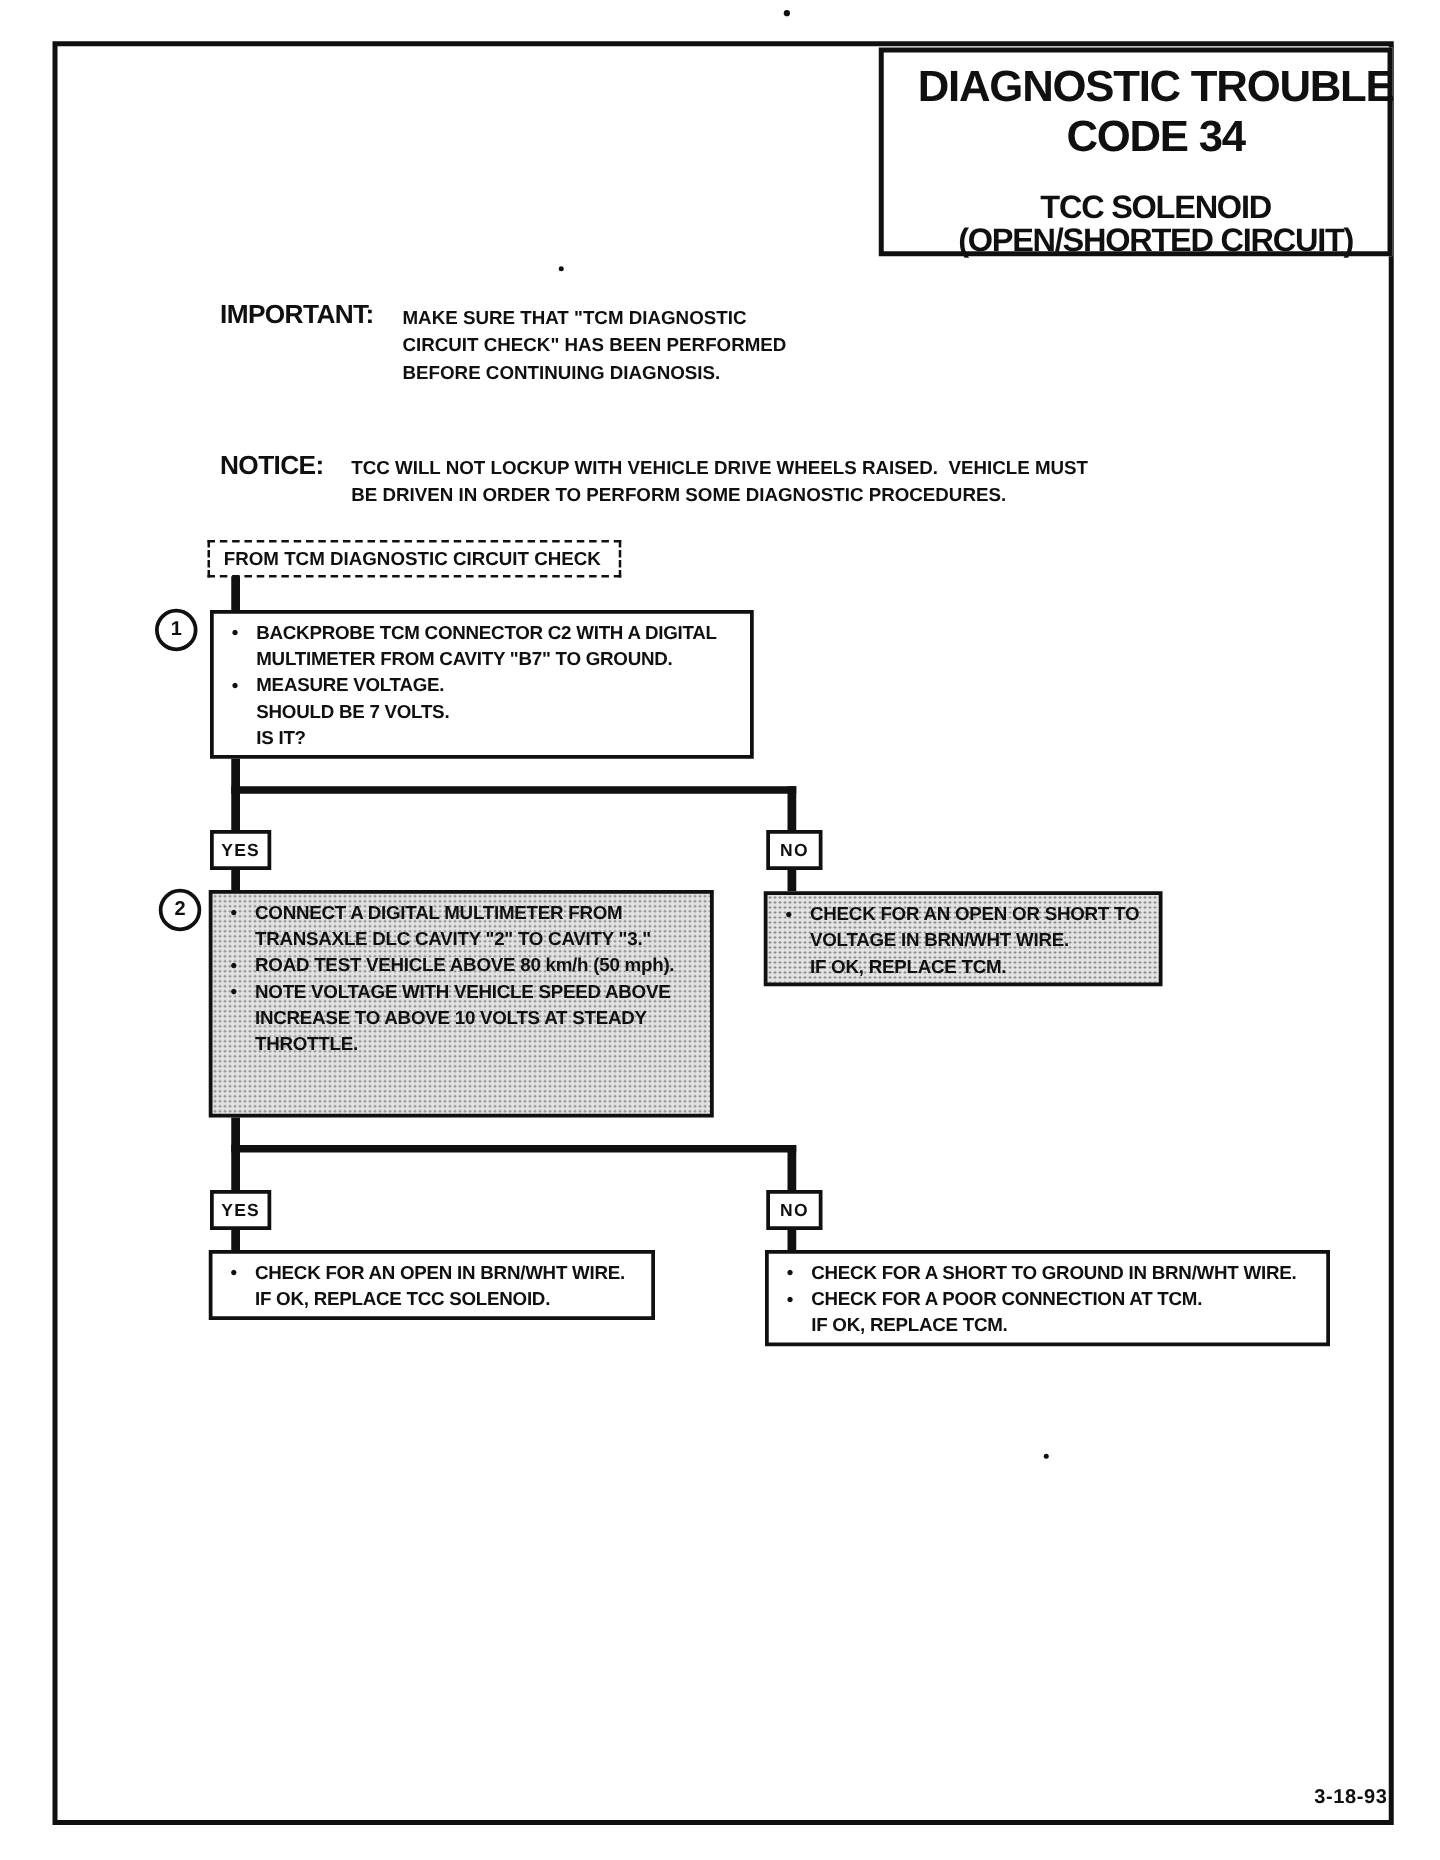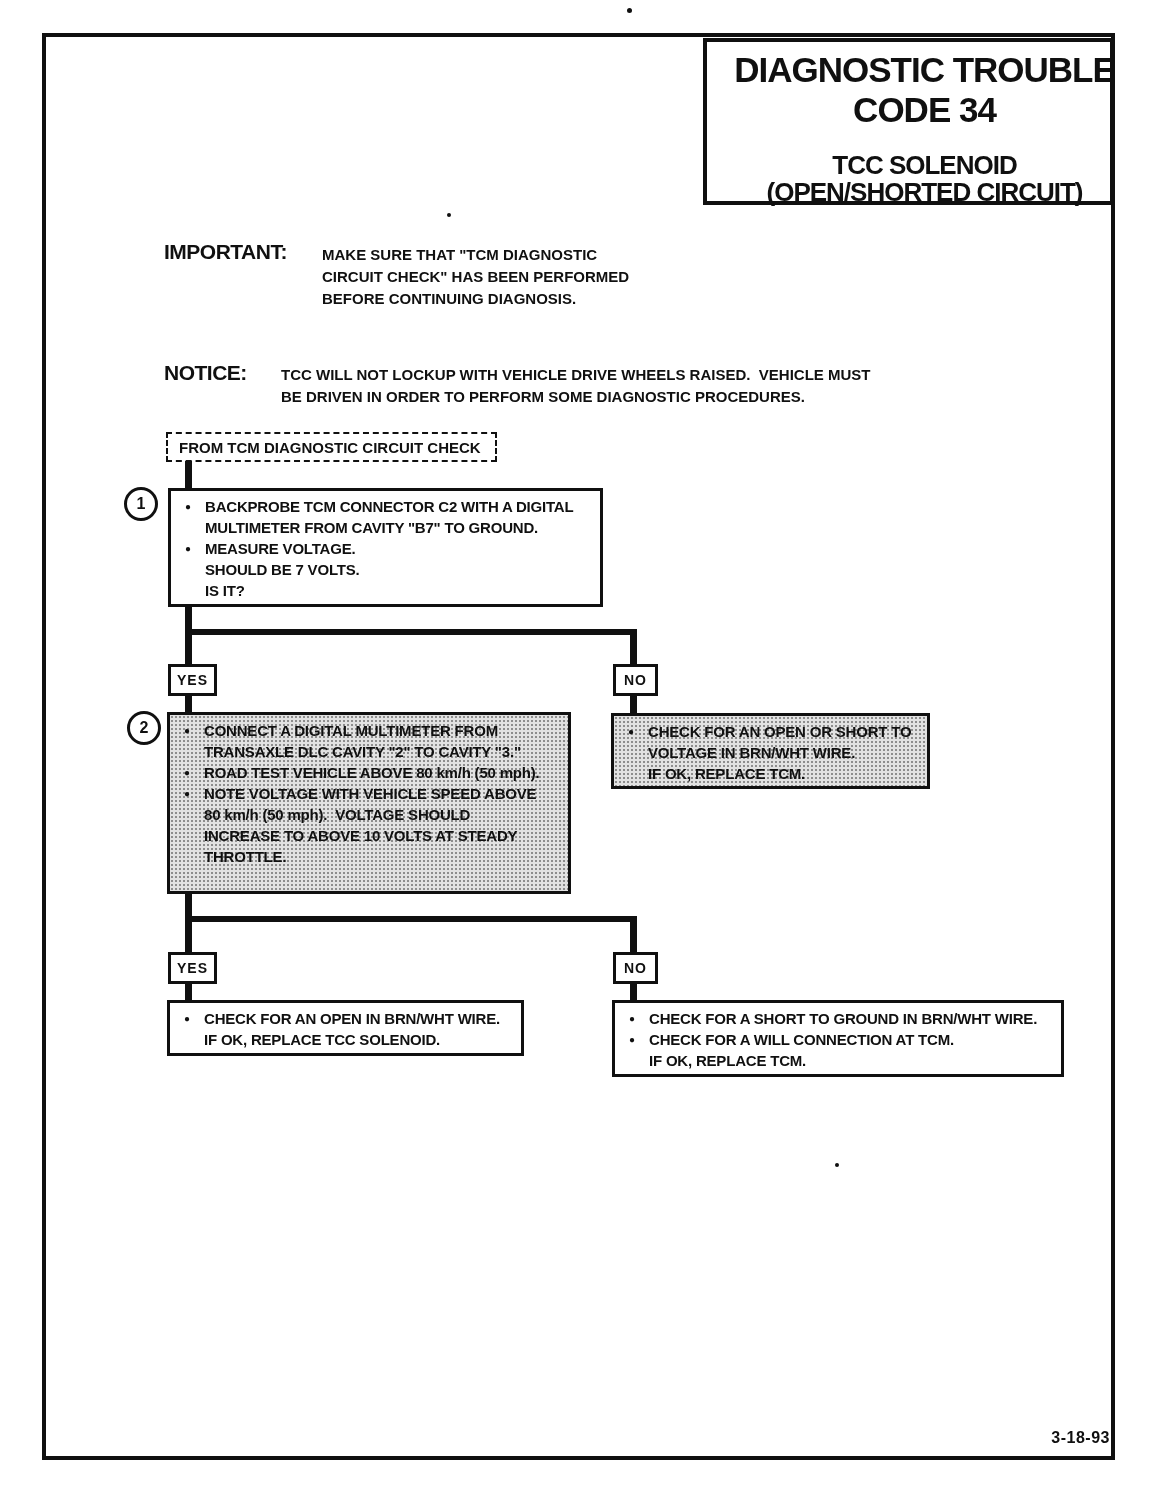--- a/index.html
+++ b/index.html
@@ -13,21 +13,21 @@
 
   .outer-border{left:42px;top:33px;width:1073px;height:1427px;border:4px solid #101010;background:transparent;}
 
   .title-box{left:703px;top:38px;width:411px;height:167px;border:4px solid #101010;background:#ffffff;
     display:flex;flex-direction:column;align-items:center;text-align:center;padding-left:32px;}
   .title-line{font-size:35px;line-height:40px;letter-spacing:-1px;white-space:nowrap;}
   .title-line.first{margin-top:8px;}
   .title-sub{font-size:26px;line-height:27px;letter-spacing:-1px;white-space:nowrap;}
   .title-sub.first{margin-top:22px;}
 
-  .sec-label{font-size:21px;letter-spacing:-0.5px;}
+  .sec-label{font-size:21px;letter-spacing:-0.5px;margin-left:12px;}
   .sec-text{font-size:15px;line-height:22px;}
 
   .entry-box{left:166px;top:432px;width:331px;height:30px;border:2px dashed #101010;background:#ffffff;
     display:flex;align-items:center;padding-left:11px;font-size:15px;white-space:nowrap;}
 
   .conn{position:absolute;background:#101010;}
 
   .numcircle{width:34px;height:34px;border:3px solid #101010;border-radius:50%;background:#ffffff;
     display:flex;align-items:center;justify-content:center;font-size:16px;}
 
@@ -136,24 +136,20 @@
     <div class="row">
         <span class="b">●</span>
         <span class="t">ROAD TEST VEHICLE ABOVE 80 km/h (50 mph).</span>
       </div>
     <div class="row">
         <span class="b">●</span>
         <span class="t">NOTE VOLTAGE WITH VEHICLE SPEED ABOVE</span>
       </div>
     <div class="row">
         <span class="b"></span>
-        <span class="t">80 km/h (50 mph).  VOLTAGE SHOULD</span>
-      </div>
-    <div class="row">
-        <span class="b"></span>
         <span class="t">INCREASE TO ABOVE 10 VOLTS AT STEADY</span>
       </div>
     <div class="row">
         <span class="b"></span>
         <span class="t">THROTTLE.</span>
       </div>
   </div>
 
   <div class="abs fbox shade" style="left:611px;top:713px;width:319px;height:76px;">
     <div class="row">
@@ -194,21 +190,21 @@
       </div>
   </div>
 
   <div class="abs fbox" style="left:612px;top:1000px;width:452px;height:77px;">
     <div class="row">
         <span class="b">●</span>
         <span class="t">CHECK FOR A SHORT TO GROUND IN BRN/WHT WIRE.</span>
       </div>
     <div class="row">
         <span class="b">●</span>
-        <span class="t">CHECK FOR A WILL CONNECTION AT TCM.</span>
+        <span class="t">CHECK FOR A POOR CONNECTION AT TCM.</span>
       </div>
     <div class="row">
         <span class="b"></span>
         <span class="t">IF OK, REPLACE TCM.</span>
       </div>
   </div>
 
   <div class="abs date" style="left:1030px;top:1429px;width:80px;">3-18-93</div>
 
 </div>

